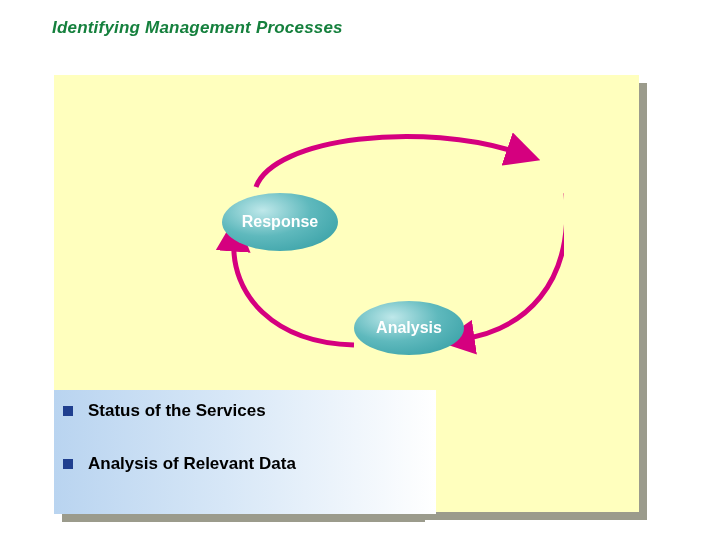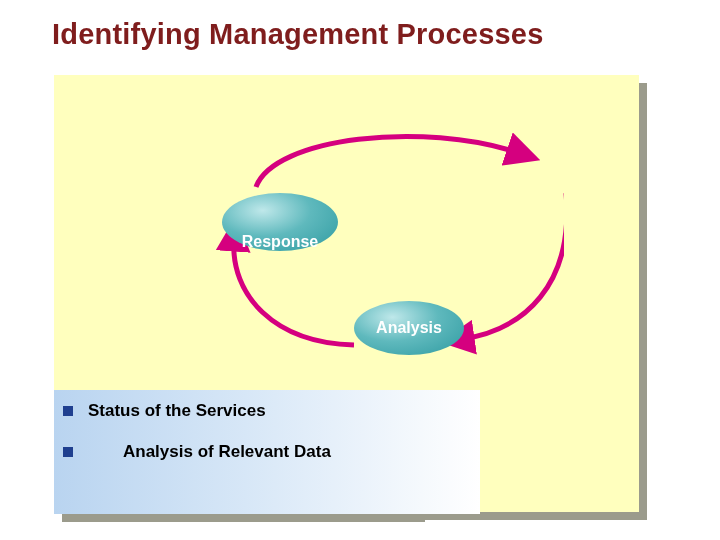--- a/index.html
+++ b/index.html
@@ -15,25 +15,26 @@
   }
   .slide {
     position: relative;
     width: 720px;
     height: 540px;
   }
   .slide-title {
     position: absolute;
     left: 52px;
     top: 18px;
-    font-size: 29px;
+    font-size: 17px;
     font-weight: bold;
-    color: #7f1d1d;
+    color: #15803d;
     letter-spacing: 0.2px;
     white-space: nowrap;
+    font-style: italic;
   }
   
   .panel-shadow {
     position: absolute;
     left: 62px;
     top: 83px;
     width: 585px;
     height: 437px;
     background: #9b9b8c;
   }
@@ -79,21 +80,20 @@
     width: 96px;
     height: 52px;
     background: radial-gradient(ellipse at 35% 30%, #bfe8ea 0%, #5fb9bd 45%, #2e9aa0 100%);
   }
   .node-response {
     left: 28px;
     top: 78px;
     width: 116px;
     height: 58px;
     background: radial-gradient(ellipse at 35% 30%, #bfe8ea 0%, #5fb9bd 45%, #2e9aa0 100%);
-    align-items: flex-end;
   }
   .node-analysis {
     left: 160px;
     top: 186px;
     width: 110px;
     height: 54px;
     background: radial-gradient(ellipse at 35% 30%, #bfe8ea 0%, #5fb9bd 45%, #2e9aa0 100%);
   }
   
   .bullets-shadow {
@@ -101,34 +101,34 @@
     left: 62px;
     top: 398px;
     width: 363px;
     height: 124px;
     background: #9b9b8c;
   }
   .bullets {
     position: absolute;
     left: 54px;
     top: 390px;
-    width: 426px;
+    width: 382px;
     height: 124px;
     background: linear-gradient(to right, #b9d4f0 0%, #d7e7f7 45%, #ffffff 100%);
     padding: 0;
   }
   .bullet-row {
     position: absolute;
     left: 0;
     display: flex;
     align-items: center;
     height: 22px;
   }
   .bullet-row:nth-child(1) { top: 10px; }
-  .bullet-row:nth-child(2) { top: 51px; gap: 35px; }
+  .bullet-row:nth-child(2) { top: 63px; }
   .bullet-row:nth-child(3) { top: 92px; }
   .bullet-marker {
     width: 10px;
     height: 10px;
     background: #1f3f8f;
     margin-left: 9px;
     margin-right: 15px;
     flex: none;
   }
   .bullet-text {

